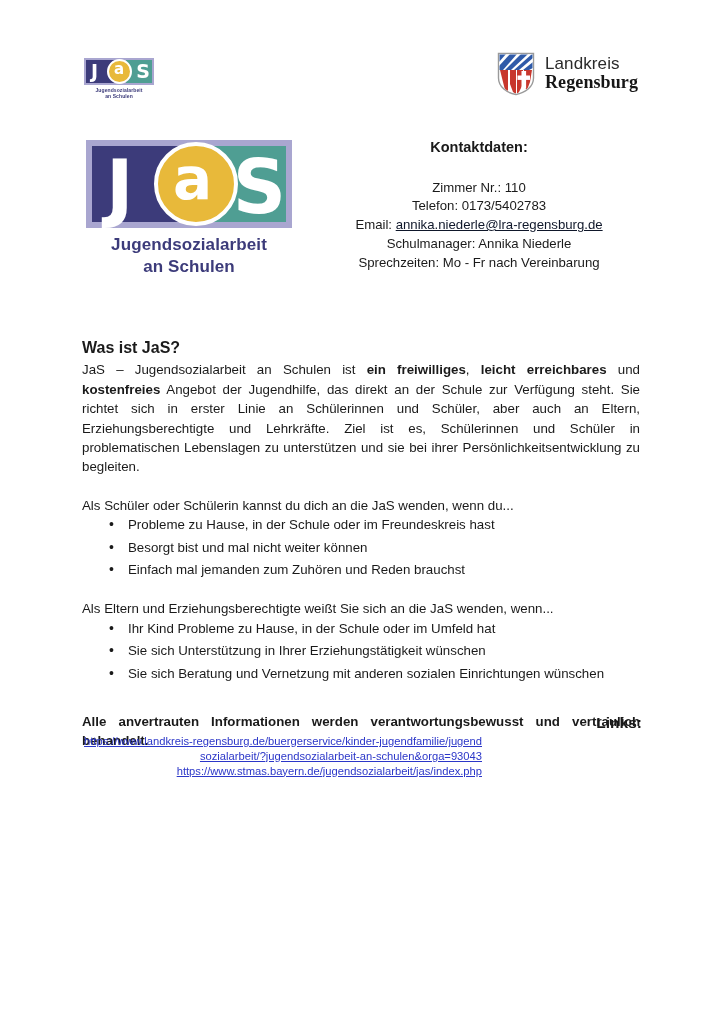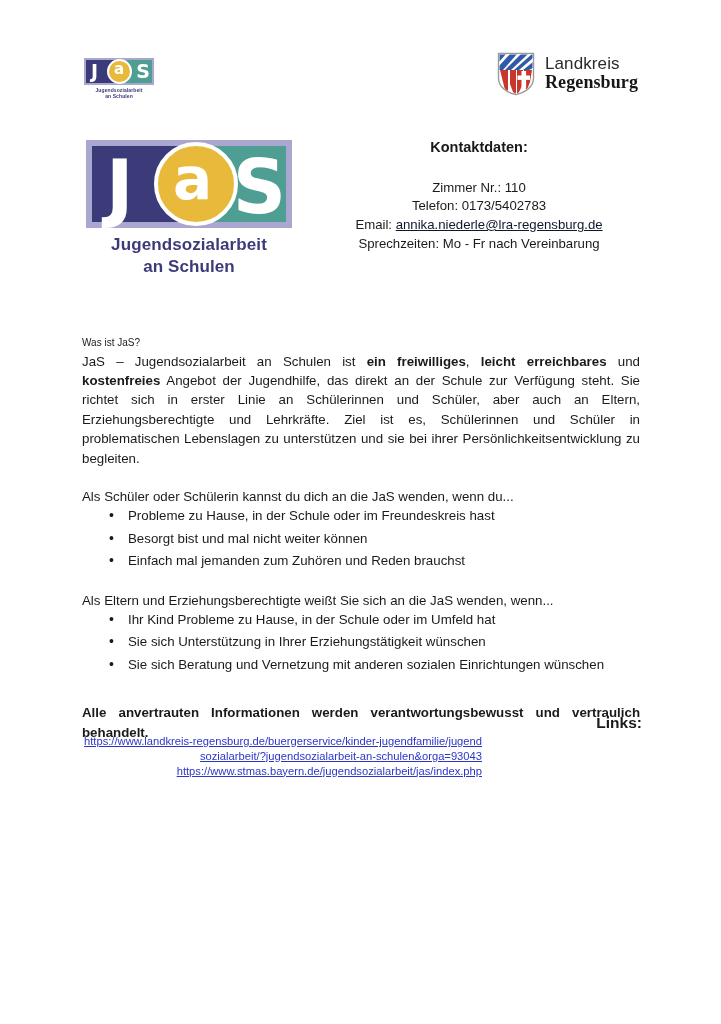--- a/index.html
+++ b/index.html
@@ -251,22 +251,22 @@
     position: absolute;
     left: 82px;
     top: 336px;
     width: 558px;
     font-size: 13.3px;
     line-height: 1.46;
     color: #1a1a1a;
   }
   .body h3 {
     margin: 0 0 1px 0;
-    font-size: 10px;
-    font-weight: normal;
+    font-size: 16px;
+    font-weight: bold;
   }
   .body p {
     margin: 0;
     text-align: justify;
   }
   .body p.intro {
     text-align: justify;
   }
   .spacer-lg { height: 19px; }
   .spacer-md { height: 17px; }
@@ -392,20 +392,21 @@
       <div>Jugendsozialarbeit</div>
       <div>an Schulen</div>
     </div>
   </div>
 
   <div class="contact">
     <h2>Kontaktdaten:</h2>
     <span class="row">Zimmer Nr.: 110</span>
     <span class="row">Telefon: 0173/5402783</span>
     <span class="row"><span>Email: </span><a class="link" href="#">annika.niederle@lra-regensburg.de</a></span>
+    <span class="row">Schulmanager: Annika Niederle</span>
     <span class="row">Sprechzeiten: Mo - Fr nach Vereinbarung</span>
   </div>
 
   <div class="body">
 
     <h3>Was ist JaS?</h3>
     <p class="intro"><span>JaS – Jugendsozialarbeit an Schulen ist </span><b>ein freiwilliges</b><span>, </span><b>leicht erreichbares</b><span> und </span><b>kostenfreies</b><span> Angebot der Jugendhilfe, das direkt an der Schule zur Verfügung steht. Sie richtet sich in erster Linie an Schülerinnen und Schüler, aber auch an Eltern, Erziehungsberechtigte und Lehrkräfte. Ziel ist es, Schülerinnen und Schüler in problematischen Lebenslagen zu unterstützen und sie bei ihrer Persönlichkeitsentwicklung zu begleiten.</span></p>
 
     <div class="spacer-lg"></div>
 

